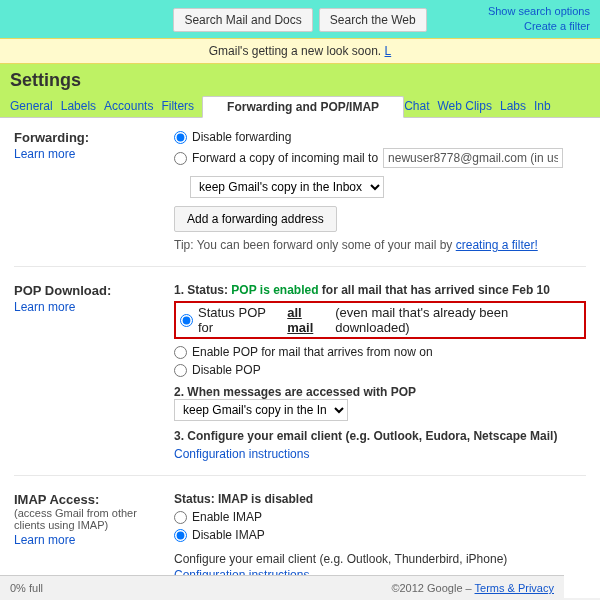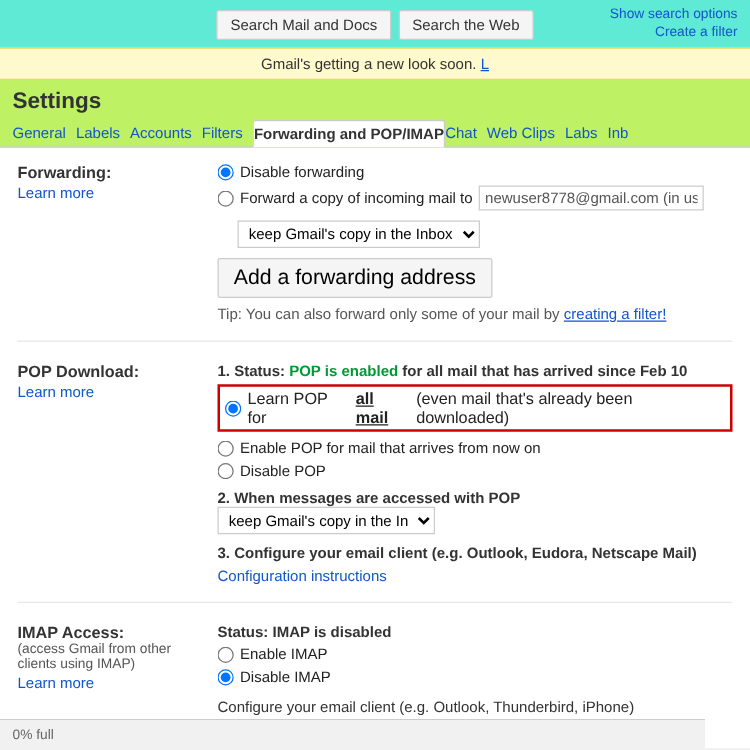--- a/index.html
+++ b/index.html
@@ -73,21 +73,21 @@
       padding: 4px 8px 4px 0;
       cursor: pointer;
       text-decoration: none;
     }
     .nav-item.active {
       color: #333;
       font-weight: bold;
       border: 1px solid #ccc;
       border-bottom: 1px solid #fff;
       background: #fff;
-      padding: 3px 0;
+      padding: 3px 24px;
       margin-bottom: -1px;
       border-radius: 2px 2px 0 0;
     }
     .content {
       background: #fff;
       padding: 12px 14px;
       overflow-y: auto;
       height: calc(600px - 120px);
     }
     .section {
@@ -134,21 +134,21 @@
       font-size: 12px;
       padding: 2px 4px;
       margin-top: 4px;
       background: #fff;
     }
     .add-btn {
       background: #f5f5f5;
       border: 1px solid #ccc;
       border-radius: 2px;
       padding: 5px 12px;
-      font-size: 17px;
+      font-size: 12px;
       margin-top: 8px;
       margin-bottom: 6px;
       cursor: pointer;
       display: block;
     }
     .tip-text {
       font-size: 12px;
       color: #555;
       margin-top: 4px;
     }
@@ -246,42 +246,42 @@
         <span>Forward a copy of incoming mail to</span>
         <input type="text" class="forward-input" value="newuser8778@gmail.com (in use b" style="">
       </div>
       <div style="margin-left:16px; margin-top:2px;">
         <select class="dropdown-select">
           <option>keep Gmail's copy in the Inbox</option>
         </select>
       </div>
       <button class="add-btn">Add a forwarding address</button>
       <div class="tip-text">
-        <span>Tip: You can also forward only some of your mail by</span>
+        <span>Tip: You can been forward only some of your mail by</span>
         <a href="#">creating a filter!</a>
       </div>
     </div>
   </div>
 
   <div class="section">
     <div class="section-label">
       <div class="section-label-title">POP Download:</div>
       <a class="section-label-link">Learn more</a>
     </div>
     <div class="section-content">
       <div class="step-title">
         <span>1. Status:</span>
         <span class="pop-enabled">POP is enabled</span>
         <span>for all mail that has arrived since Feb 10</span>
       </div>
 
       <div style="margin-bottom:3px;">
         <span class="pop-highlighted-row">
           <input type="radio" name="pop_enable" checked="" style="">
-          <span>Learn POP for </span>
+          <span>Status POP for </span>
             <span class="bold-underline">all mail</span>
             <span> (even mail that's already been downloaded)</span>
         </span>
       </div>
       <div class="radio-row">
         <input type="radio" name="pop_enable" style="">
         <span>Enable POP for mail that arrives from now on</span>
       </div>
       <div class="radio-row">
         <input type="radio" name="pop_enable" style="">
@@ -327,13 +327,17 @@
         
         
       </div>
     </div>
   </div>
 
 </div>
 
 <div class="footer-bar">
   <span>0% full</span>
+  <span>
+    <span>©2012 Google –</span>
+    <a href="#">Terms &amp; Privacy</a>
+  </span>
 </div>
 
 </body></html>

